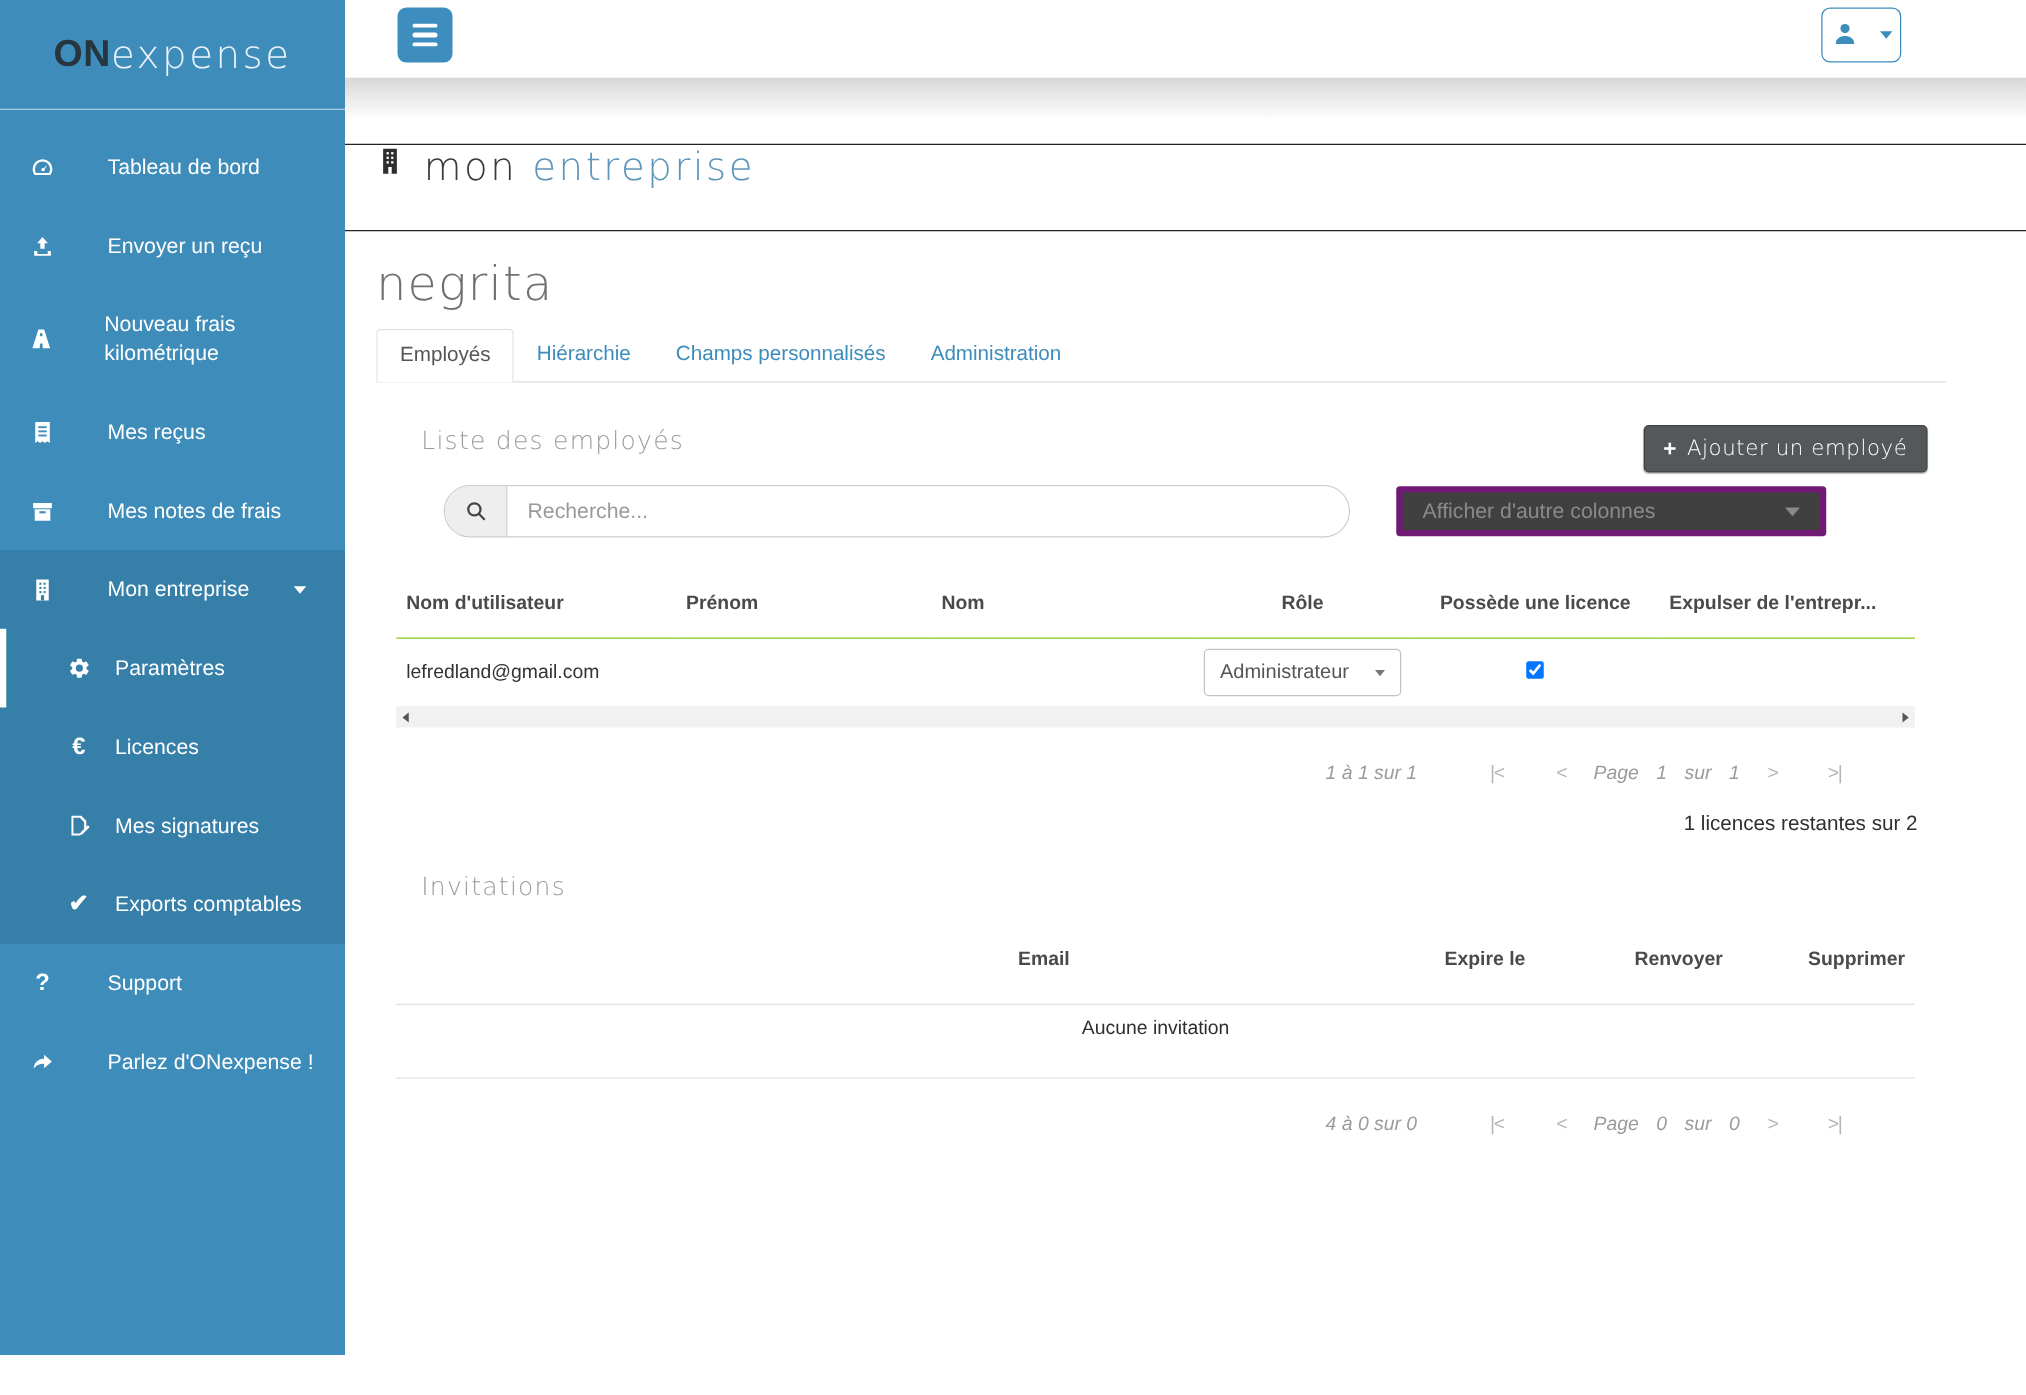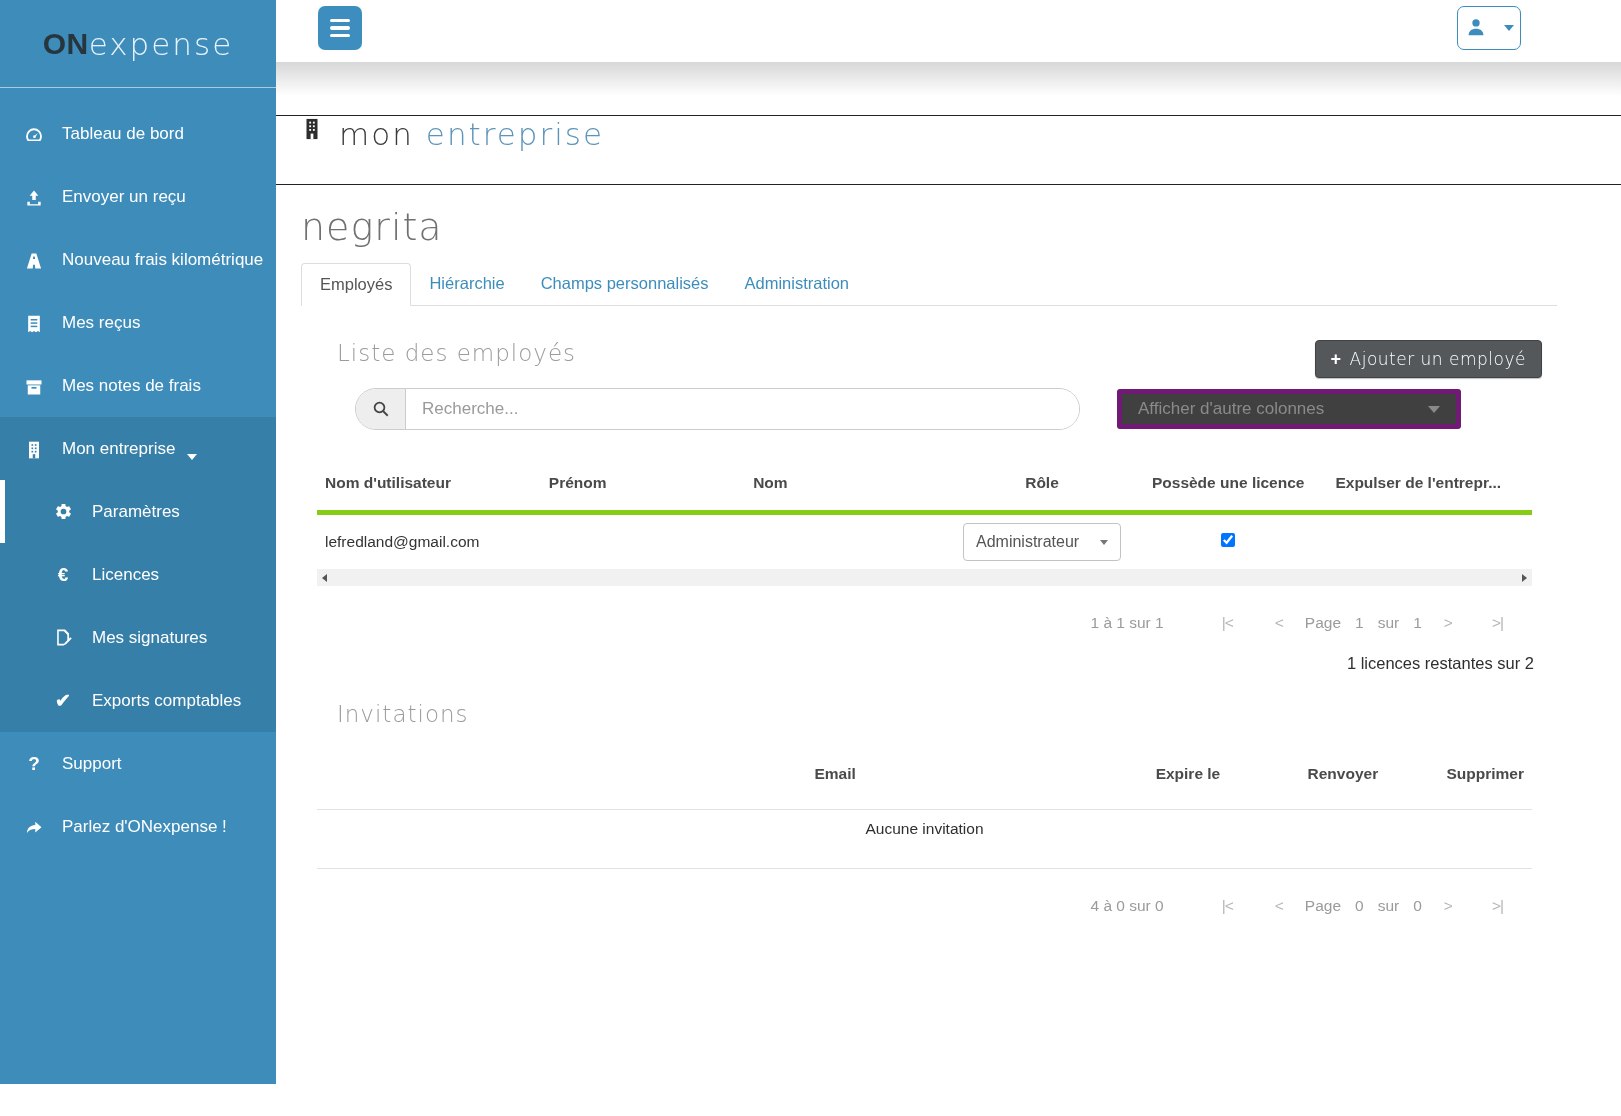--- a/index.html
+++ b/index.html
@@ -8,21 +8,21 @@
   .thin { font-family:"DejaVu Sans", sans-serif; font-weight:300; }
 
   .app { display:flex; width:1621px; height:1084px; }
 
   
   .sidebar { width:276px; flex-shrink:0; background:#3e8cba; color:#fff; --icon-bg:#3e8cba; }
   .logo { height:88px; display:flex; align-items:center; justify-content:center; border-bottom:1px solid rgba(255,255,255,.55); }
   .logo .on { font-size:30px; font-weight:bold; color:#27353f; letter-spacing:.5px; }
   .logo .expense { font-size:31px; color:#e8f3fb; letter-spacing:2px; }
   .nav { padding-top:14px; }
-  .menu-item { display:flex; align-items:flex-end; padding:20px 10px 20px 20px; font-size:17px; cursor:pointer; line-height:23px; }
+  .menu-item { display:flex; align-items:center; padding:20px 10px 20px 20px; font-size:17px; cursor:pointer; line-height:23px;gap:24px; }
   .menu-item .mi-icon { width:28px; margin-right:14px; display:flex; justify-content:center; align-items:center; font-size:19px; font-weight:bold; }
   .menu-item .mi-icon svg { width:20px; height:20px; fill:currentColor; }
   .tree { background:#367fa9; --icon-bg:#367fa9; }
   .sub-item { display:flex; align-items:center; padding:20px 10px 20px 50px; font-size:17px; cursor:pointer; line-height:23px; }
   .sub-item .mi-icon { width:26px; margin-right:16px; display:flex; justify-content:center; align-items:center; font-size:19px; font-weight:bold; }
   .sub-item .mi-icon svg { width:19px; height:19px; fill:currentColor; }
   .sub-item.active { border-left:5px solid #fff; padding-left:45px; }
   .caret-down { width:0; height:0; border-left:5px solid transparent; border-right:5px solid transparent; border-top:6px solid currentColor; display:inline-block; margin-left:12px; }
 
   
@@ -42,49 +42,49 @@
   .ph-light { font-size:31px; color:#5d95ba; letter-spacing:2px; margin-left:12px; }
 
   
   .content { padding:0 64px 0 25px; }
   .company-name { font-size:38px; color:#707070; margin:20px 0 14px; letter-spacing:1px; }
   .tabs { display:flex; border-bottom:1px solid #ddd; }
   .tab { padding:11px 18px; font-size:16.5px; color:#3c8dbc; cursor:pointer; margin-bottom:-1px; }
   .tab.active { background:#fff; border:1px solid #ddd; border-bottom:1px solid #fff; border-radius:4px 4px 0 0; color:#555; }
 
   .section-head { display:flex; justify-content:space-between; align-items:flex-start; padding:0 15px 0 36px; margin-top:34px; }
-  .section-title { font-size:23px; color:#9b9b9b; letter-spacing:1px; }
+  .section-title { font-size:20px; color:#9b9b9b; letter-spacing:1px; }
   .add-btn { background:#54585b; color:#fff; border:1px solid #3f4345; border-radius:4px; height:38px; padding:0 15px; font-size:17px; letter-spacing:.5px; display:flex; align-items:center; gap:8px; cursor:pointer; box-shadow:0 1px 1px rgba(0,0,0,.25); font-family:"DejaVu Sans",sans-serif; font-weight:300; }
   .add-btn .plus { font-weight:bold; font-size:18px; font-family:"Liberation Sans",sans-serif; }
 
   .controls-row { display:flex; align-items:center; margin:10px 0 26px 54px; }
   .search-group { width:725px; height:42px; display:flex; border:1px solid #ccc; border-radius:21px; overflow:hidden; background:#fff; }
   .search-addon { width:50px; background:#eee; border-right:1px solid #ccc; display:flex; align-items:center; justify-content:center; }
   .search-addon svg { width:18px; height:18px; stroke:#444; fill:none; stroke-width:2.4; }
   .search-group input { flex:1; border:none; outline:none; font-size:17px; color:#555; padding:0 16px; font-family:"Liberation Sans",sans-serif; }
   .search-group input::placeholder { color:#9a9a9a; }
   .cols-dd { margin-left:auto; margin-right:96px; width:344px; height:40px; border:5px solid #701a75; border-radius:3px; background:#404040; display:flex; align-items:center; padding:0 16px; color:#8a8a8a; font-size:17px; cursor:pointer; }
   .cols-dd .dd-caret { margin-left:auto; width:0; height:0; border-left:6px solid transparent; border-right:6px solid transparent; border-top:7px solid #8a8a8a; }
 
   .table-wrap { margin:2px 25px 0 16px; }
   table { width:100%; border-collapse:collapse; }
   th { font-size:15.5px; color:#4a4a4a; font-weight:bold; text-align:left; padding:18px 8px; }
   th.center { text-align:center; }
-  td { font-size:15.5px; color:#333; padding:8px 8px; border-top:5px solid #84cc16; }
+  td { font-size:15.5px; color:#333; padding:8px 8px; border-top:1px solid #84cc16; }
   td.center { text-align:center; }
   .emp-c1{width:18.5%} .emp-c2{width:17%} .emp-c3{width:17.5%} .emp-c4{width:13.5%} .emp-c5{width:16.5%} .emp-c6{width:17%}
   .role-select { width:158px; height:38px; border:1px solid #c3c3c3; border-radius:4px; background:#fff; display:flex; align-items:center; padding:0 12px; color:#555; font-size:16px; cursor:pointer; }
   .role-select .dd-caret { margin-left:auto; width:0; height:0; border-left:4.5px solid transparent; border-right:4.5px solid transparent; border-top:5.5px solid #777; }
   input[type=checkbox] { width:14px; height:14px; cursor:pointer; }
 
   .hscroll { height:17px; background:#f1f1f1; margin:0 25px 0 16px; display:flex; align-items:center; justify-content:space-between; padding:0 5px; }
   .tri-l { width:0; height:0; border-top:4px solid transparent; border-bottom:4px solid transparent; border-right:5px solid #555; cursor:pointer; }
   .tri-r { width:0; height:0; border-top:4px solid transparent; border-bottom:4px solid transparent; border-left:5px solid #555; cursor:pointer; }
 
-  .pagination { display:flex; justify-content:flex-end; align-items:flex-end; color:#9b9b9b; font-size:15.5px; margin-top:28px; margin-right:54px; }
+  .pagination { display:flex; justify-content:flex-end; align-items:flex-end; color:#9b9b9b; font-size:15.5px; margin-top:28px; margin-right:84px;font-style:italic; }
   .pagination .range { margin-right:58px; }
   .pg-btn { cursor:pointer; color:#b5b5b5; letter-spacing:-1px; }
   .pg-first { margin-right:42px; } .pg-prev { margin-right:22px; }
   .pg-label { color:#9b9b9b; margin-right:14px; } .pg-num { margin-right:14px; color:#9b9b9b; }
   .pg-next { margin-left:8px; } .pg-last { margin-left:40px; }
 
   .licenses-note { text-align:right; margin:22px 23px 0 0; font-size:16.5px; color:#2f2f2f; }
 
   .inv-title { margin:28px 0 0 36px; }
   .inv-table { margin-top:22px; }

